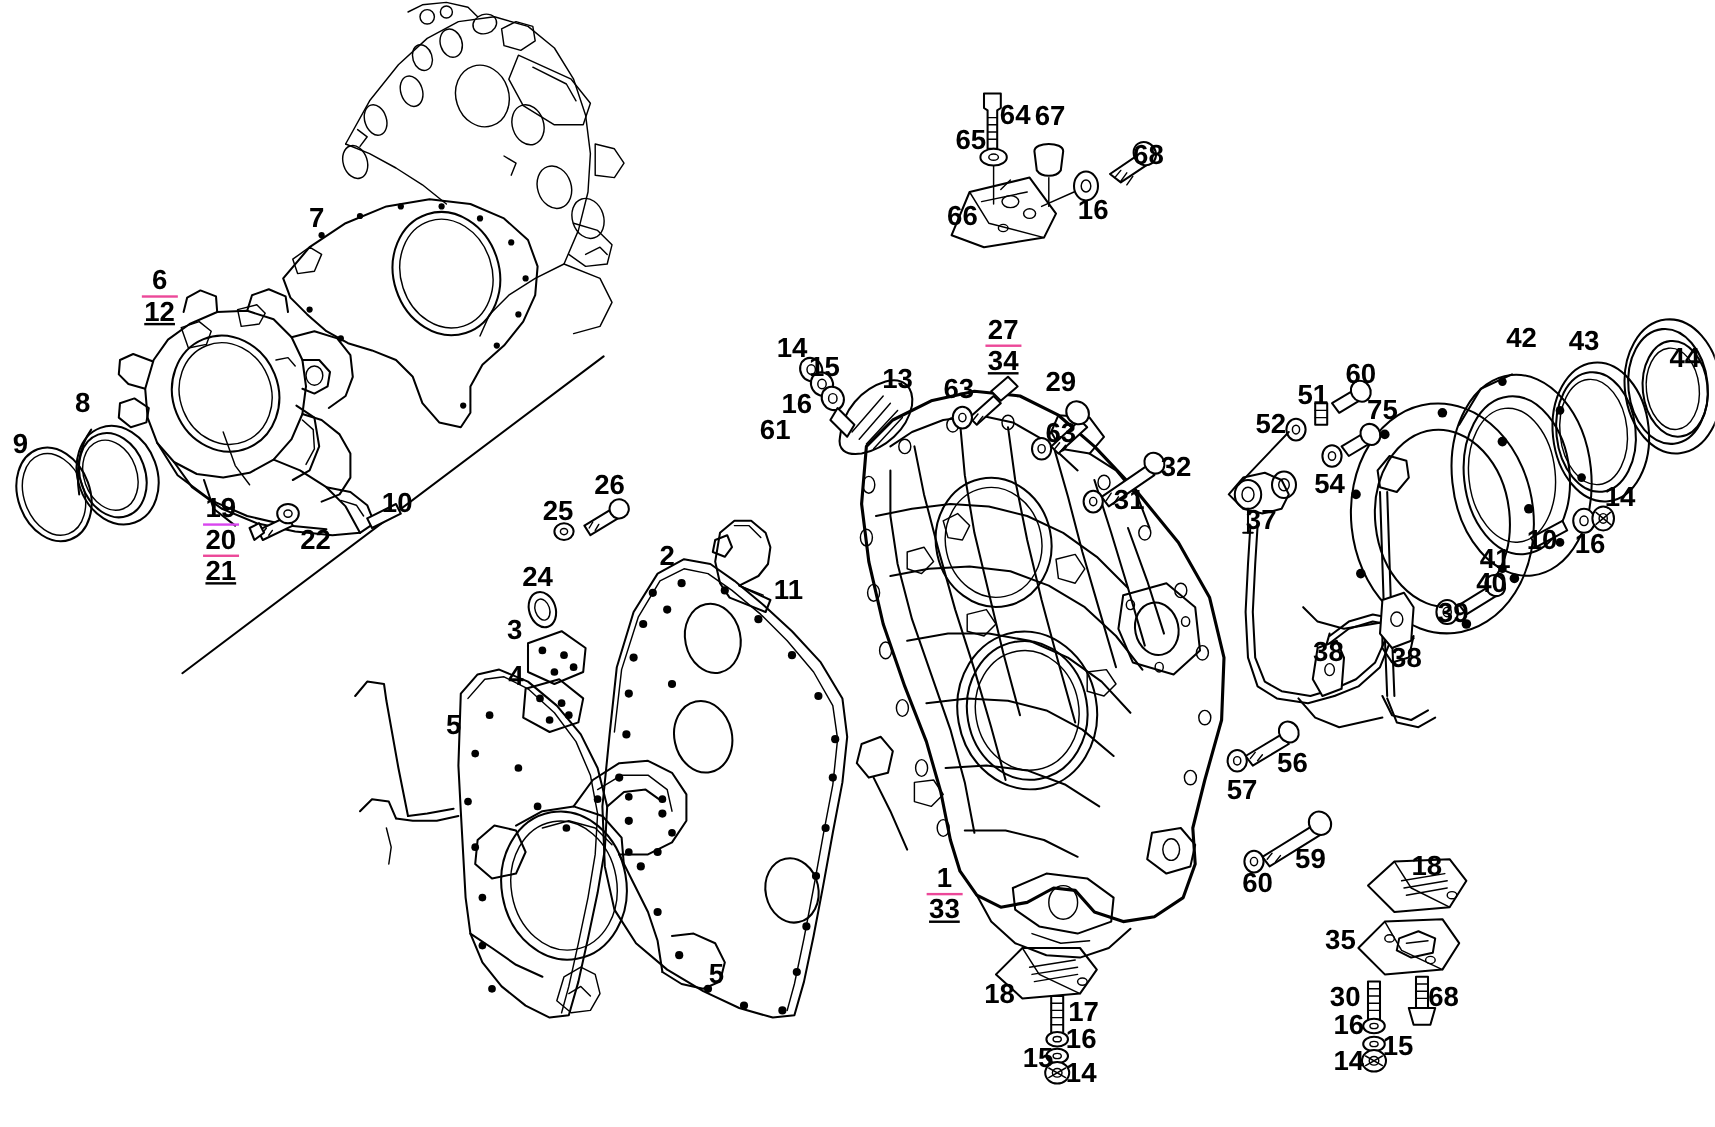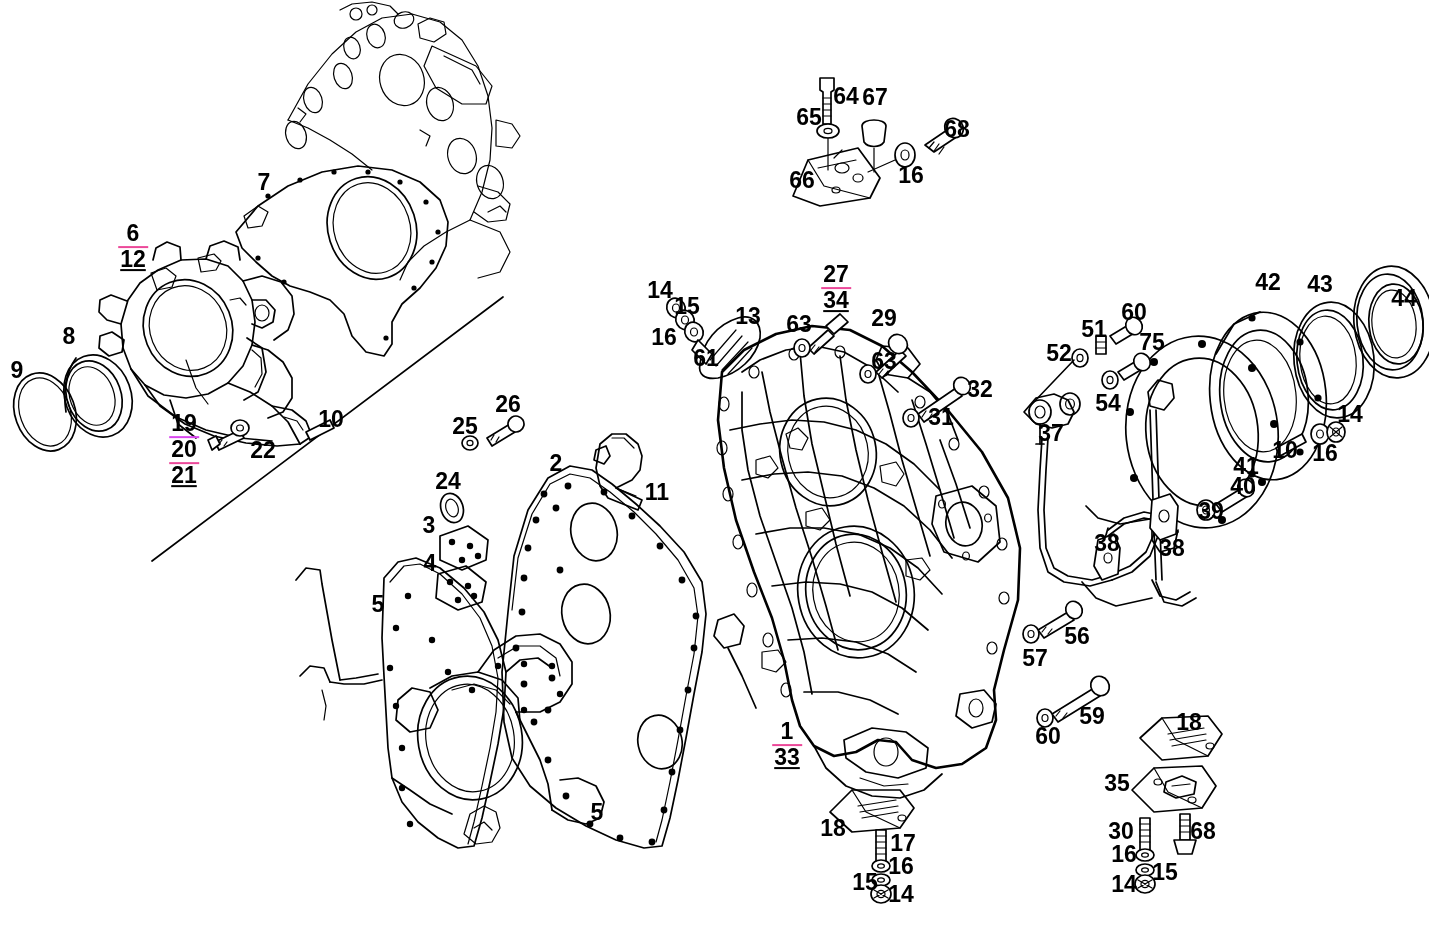--- a/index.html
+++ b/index.html
@@ -591,21 +591,21 @@
       <div class="lbl" style="left: 448px; top: 481px;">24</div>
       <div class="lbl" style="left: 429px; top: 525px;">3</div>
       <div class="lbl" style="left: 430px; top: 563px;">4</div>
       <div class="lbl" style="left: 378px; top: 604px;">5</div>
       <div class="lbl" style="left: 597px; top: 812px;">5</div>
       <div class="lbl" style="left: 556px; top: 463px;">2</div>
       <div class="lbl" style="left: 657px; top: 492px;">11</div>
       <div class="lbl" style="left: 660px; top: 290px;">14</div>
       <div class="lbl" style="left: 687px; top: 306px;">15</div>
       <div class="lbl" style="left: 664px; top: 337px;">16</div>
-      <div class="lbl" style="left: 706px; top: 358px;">61</div>
+      <div class="lbl" style="left: 646px; top: 358px;">61</div>
       <div class="lbl" style="left: 748px; top: 316px;">13</div>
       <div class="lbl" style="left: 799px; top: 324px;">63</div>
       <div class="lbl" style="left: 884px; top: 318px;">29</div>
       <div class="lbl" style="left: 884px; top: 361px;">63</div>
       <div class="lbl" style="left: 980px; top: 389px;">32</div>
       <div class="lbl" style="left: 941px; top: 417px;">31</div>
       <div class="lbl" style="left: 846px; top: 72px; margin-top: 24px;">64</div>
       <div class="lbl" style="left: 809px; top: 117px;">65</div>
       <div class="lbl" style="left: 875px; top: 97px;">67</div>
       <div class="lbl" style="left: 957px; top: 129px;">68</div>

